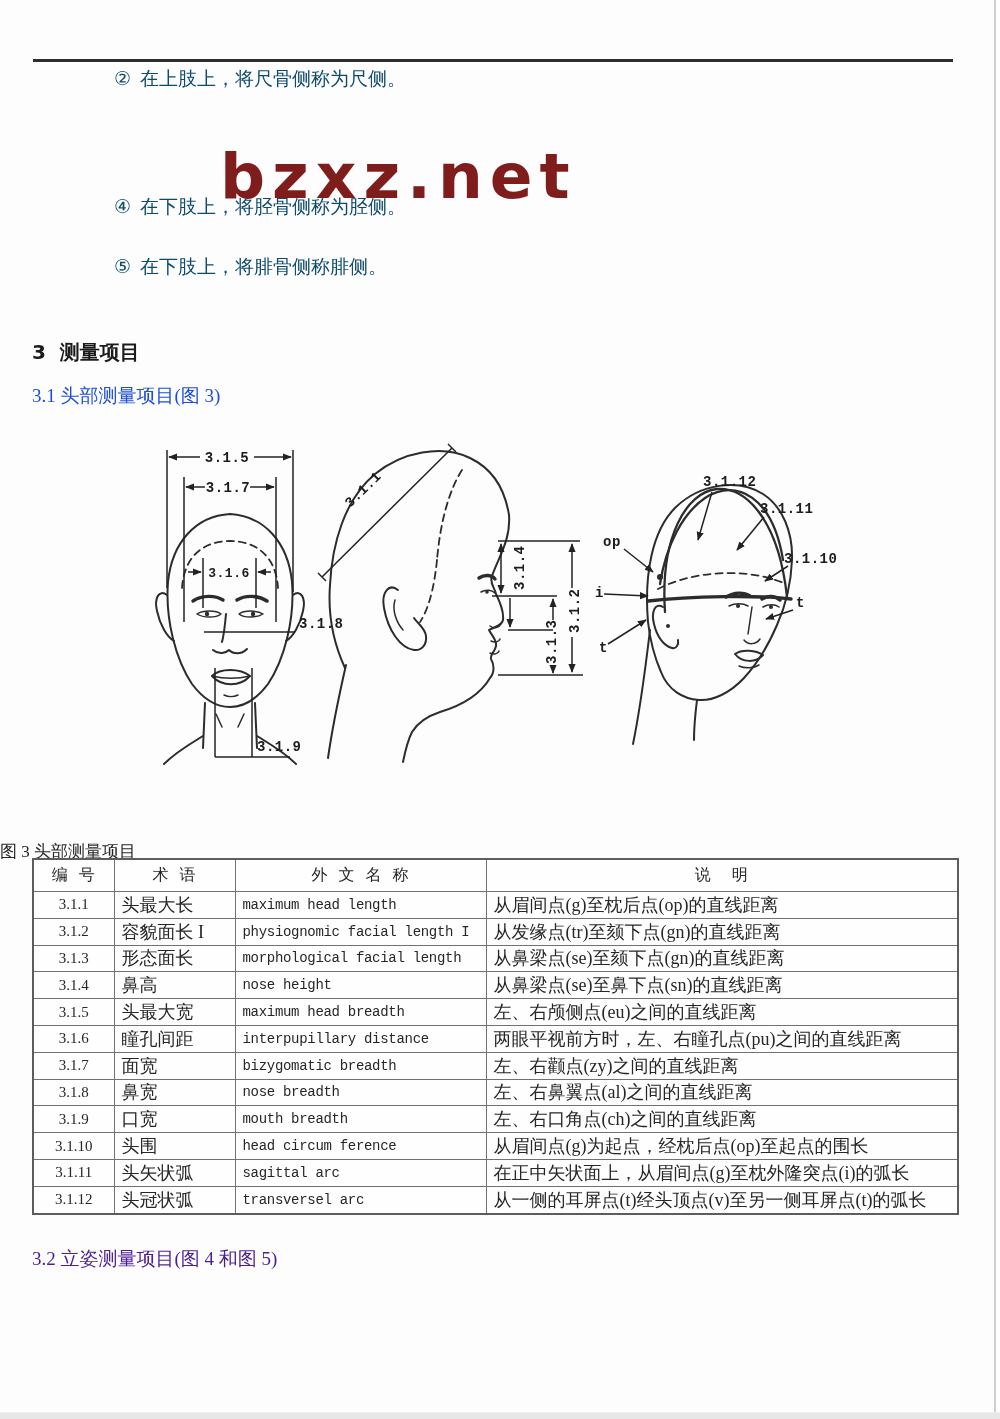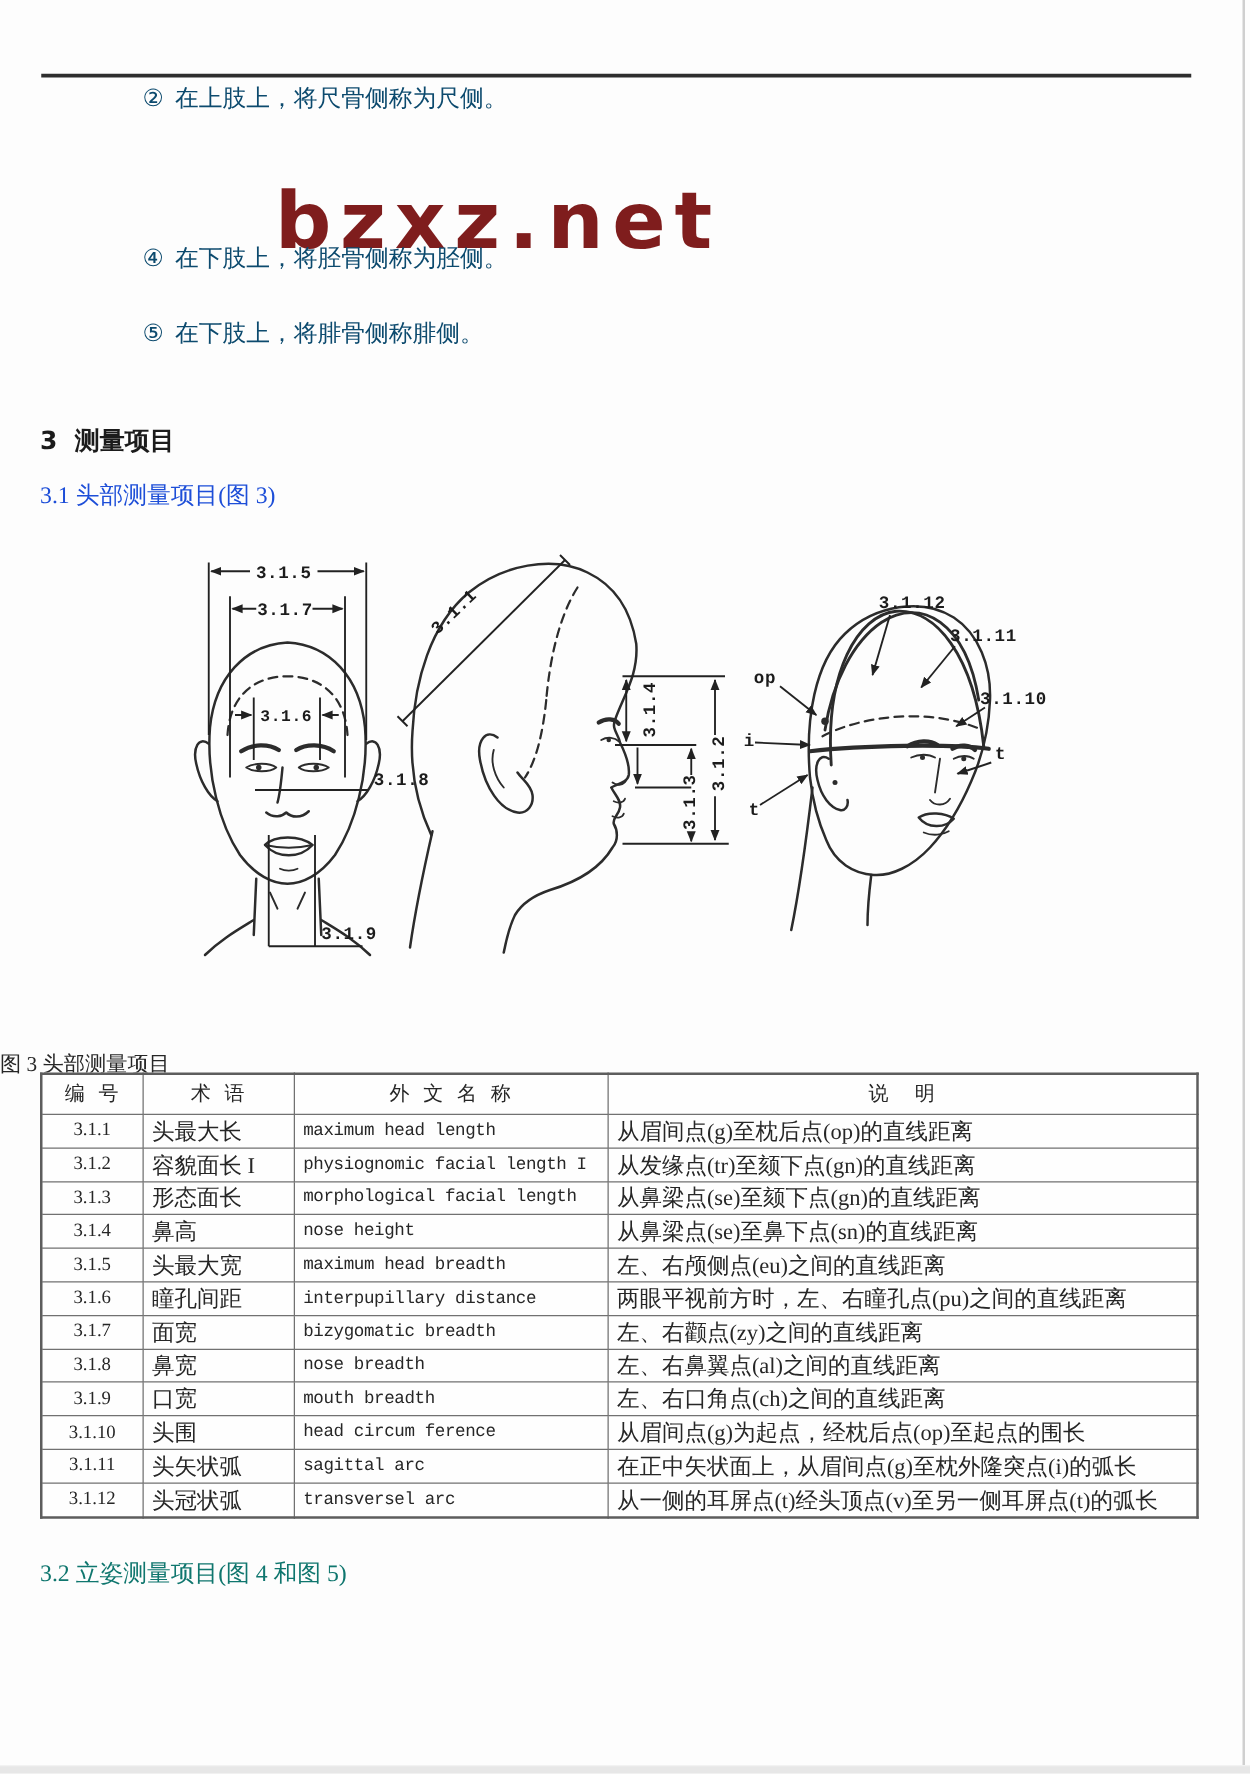--- a/index.html
+++ b/index.html
@@ -7,21 +7,21 @@
         font-family:"Liberation Serif","DejaVu Serif",serif;color:#212121;}
   .top-rule{position:absolute;left:33px;top:59px;width:920px;height:3px;background:#2e2e2e;}
   .watermark{position:absolute;left:220px;top:140px;z-index:0;
              font-family:"DejaVu Sans","Liberation Sans",sans-serif;font-weight:bold;
              font-size:63px;letter-spacing:7px;color:#7f1d1d;user-select:none;}
   .li{position:absolute;left:114px;font-size:19px;white-space:nowrap;z-index:1;color:#0c4a6e;}
   .li .num{margin-right:9px;}
   .h1{position:absolute;left:32px;top:339px;font-size:20px;font-weight:bold;white-space:pre;
       font-family:"DejaVu Sans","Liberation Sans",sans-serif;color:#1b1b1b;}
   .h2{position:absolute;left:32px;top:383px;font-size:19px;color:#1d4ed8;}
-  .h3{position:absolute;left:32px;top:1246px;font-size:19px;color:#0f766e;}
+  .h3{position:absolute;left:32px;top:1246px;font-size:19px;color:#4c1d95;}
   .caption{position:absolute;left:0;top:804px;width:1000px;text-align:left;font-size:17px;color:#262626;margin-top:36px;}
   .fig{position:absolute;left:95px;top:440px;width:870px;height:350px;}
   .fig svg{display:block;}
   .art{fill:none;stroke:#2c2c2c;stroke-width:2;stroke-linecap:round;stroke-linejoin:round;}
   .art-thick{fill:none;stroke:#2c2c2c;stroke-width:3.4;stroke-linecap:round;}
   .dash{fill:none;stroke:#2c2c2c;stroke-width:1.8;stroke-dasharray:7 5;stroke-linecap:round;}
   .dim{fill:none;stroke:#222;stroke-width:1.5;stroke-linecap:butt;}
   .svgtxt{font:bold 14px "Liberation Mono","DejaVu Sans Mono",monospace;fill:#1c1c1c;letter-spacing:.5px;}
   .tbl{position:absolute;left:32px;top:858px;width:925px;border-collapse:collapse;table-layout:fixed;
        background:#fefefe;}

